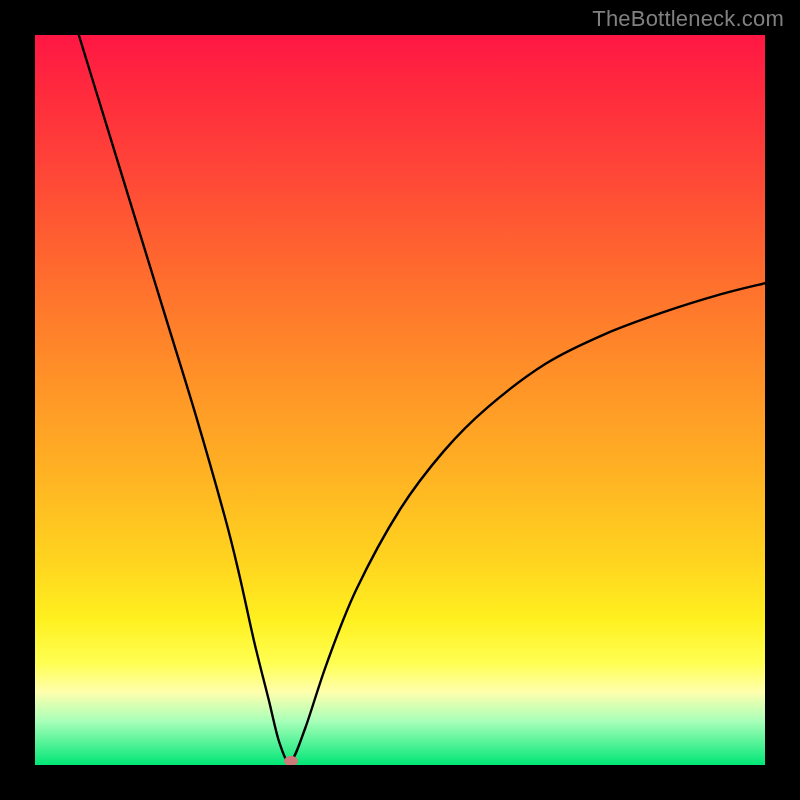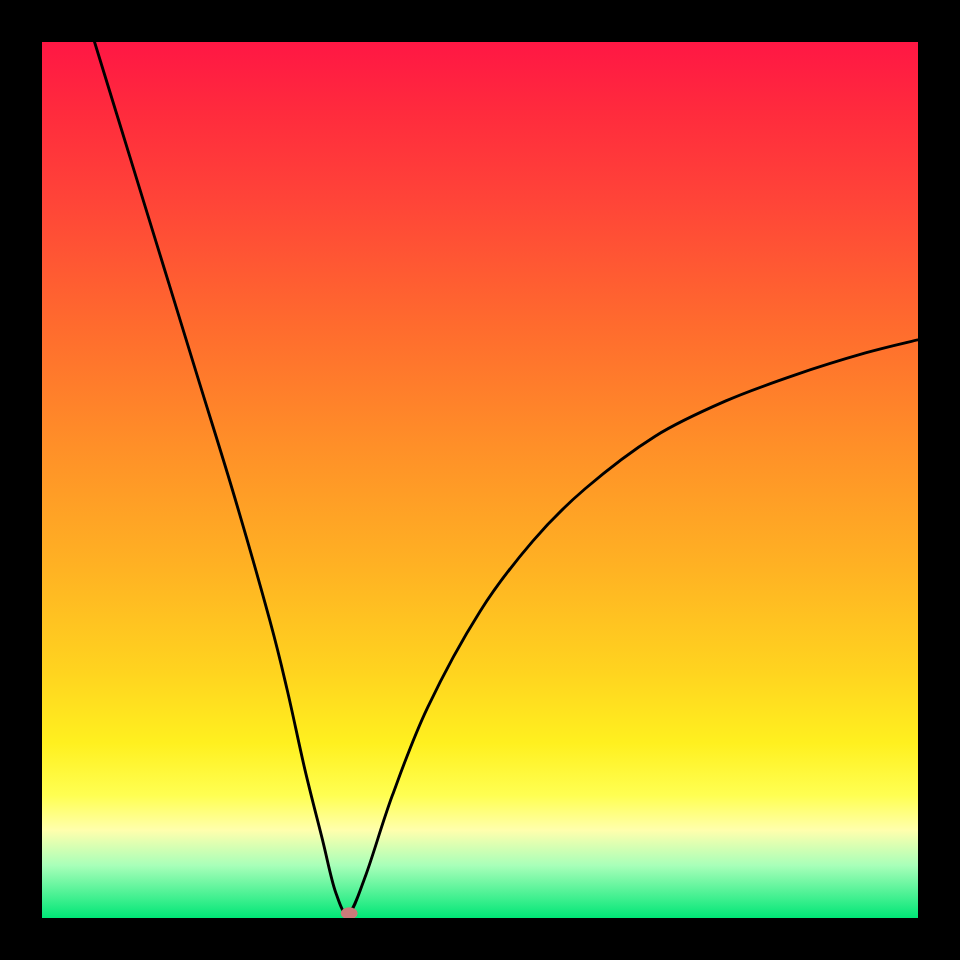--- a/index.html
+++ b/index.html
@@ -78,13 +78,14 @@
   <div class="plot-area">
     <div class="bg-gradient"></div>
 
     <svg class="curve-svg" viewBox="0 0 730 730" preserveAspectRatio="none">
       <path id="curve-path" fill="none" stroke="#000" stroke-width="2.4" stroke-linejoin="round" stroke-linecap="round" d="M 43.8 0 C 48.666666666666664 15.816666666666663, 63.266666666666666 63.26666666666665, 73 94.89999999999998 C 82.73333333333333 126.5333333333333, 92.46666666666667 158.16666666666663, 102.2 189.79999999999995 C 111.93333333333334 221.43333333333328, 121.66666666666667 253.06666666666663, 131.4 284.7 C 141.13333333333333 316.3333333333333, 150.86666666666667 346.75, 160.6 379.6 C 170.33333333333331 412.45000000000005, 182.5 455.0333333333333, 189.8 481.79999999999995 C 197.10000000000002 508.5666666666666, 199.53333333333333 519.5166666666667, 204.4 540.2 C 209.26666666666668 560.8833333333334, 214.13333333333333 585.2166666666667, 219 605.9 C 223.86666666666667 626.5833333333333, 229.34166666666667 647.2666666666667, 233.6 664.3 C 237.85833333333332 681.3333333333333, 240.9 697.7583333333333, 244.55 708.1 C 248.20000000000002 718.4416666666667, 251.24166666666665 728.7833333333333, 255.49999999999997 726.35 C 259.7583333333333 723.9166666666667, 264.0166666666667 709.925, 270.1 693.5 C 276.18333333333334 677.075, 283.48333333333335 650.9166666666666, 292 627.8 C 300.51666666666665 604.6833333333333, 309.0333333333333 580.3499999999999, 321.2 554.8 C 333.3666666666667 529.25, 350.4 497.6166666666667, 365 474.5 C 379.6 451.3833333333333, 394.2 433.1333333333333, 408.8 416.1 C 423.40000000000003 399.0666666666667, 435.5666666666667 386.90000000000003, 452.6 372.3 C 469.6333333333333 357.7, 491.5333333333333 340.66666666666663, 510.99999999999994 328.49999999999994 C 530.4666666666666 316.33333333333326, 549.9333333333333 307.81666666666666, 569.4 299.3 C 588.8666666666667 290.78333333333336, 608.3333333333333 284.09166666666664, 627.8 277.4 C 647.2666666666667 270.7083333333333, 669.1666666666666 264.01666666666665, 686.1999999999999 259.15 C 703.2333333333332 254.2833333333333, 722.7 250.02499999999998, 730 248.2"></path>
     </svg>
 
     <div id="marker" class="marker" style="left: 255.5px; top: 726.35px;"></div>
   </div>
 
+  <div class="watermark">TheBottleneck.com</div>
 </div>
 
 </body></html>

